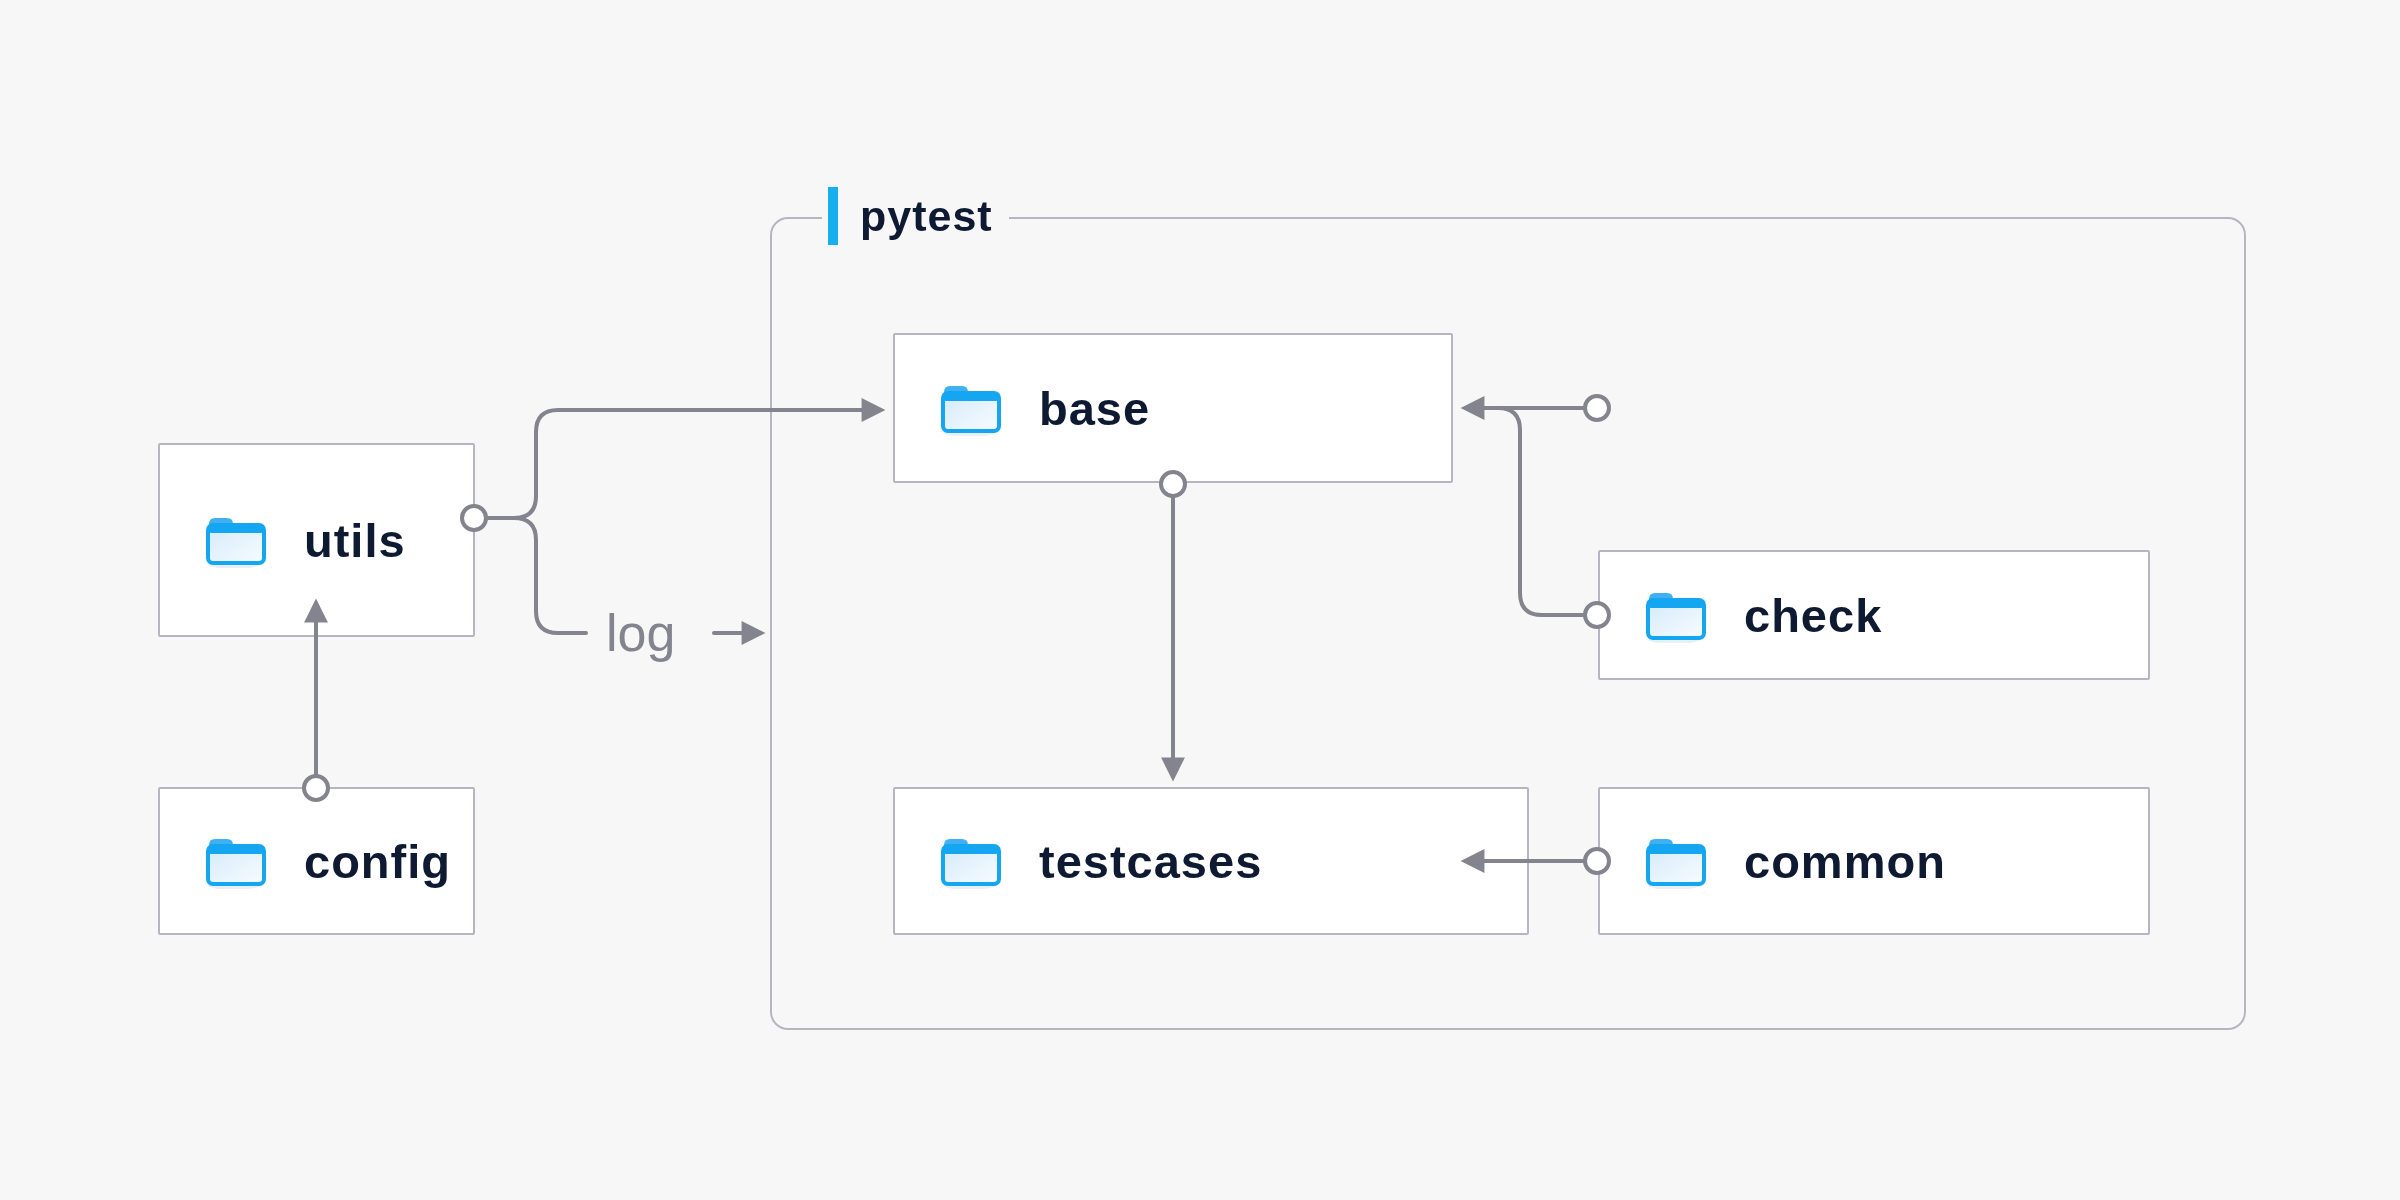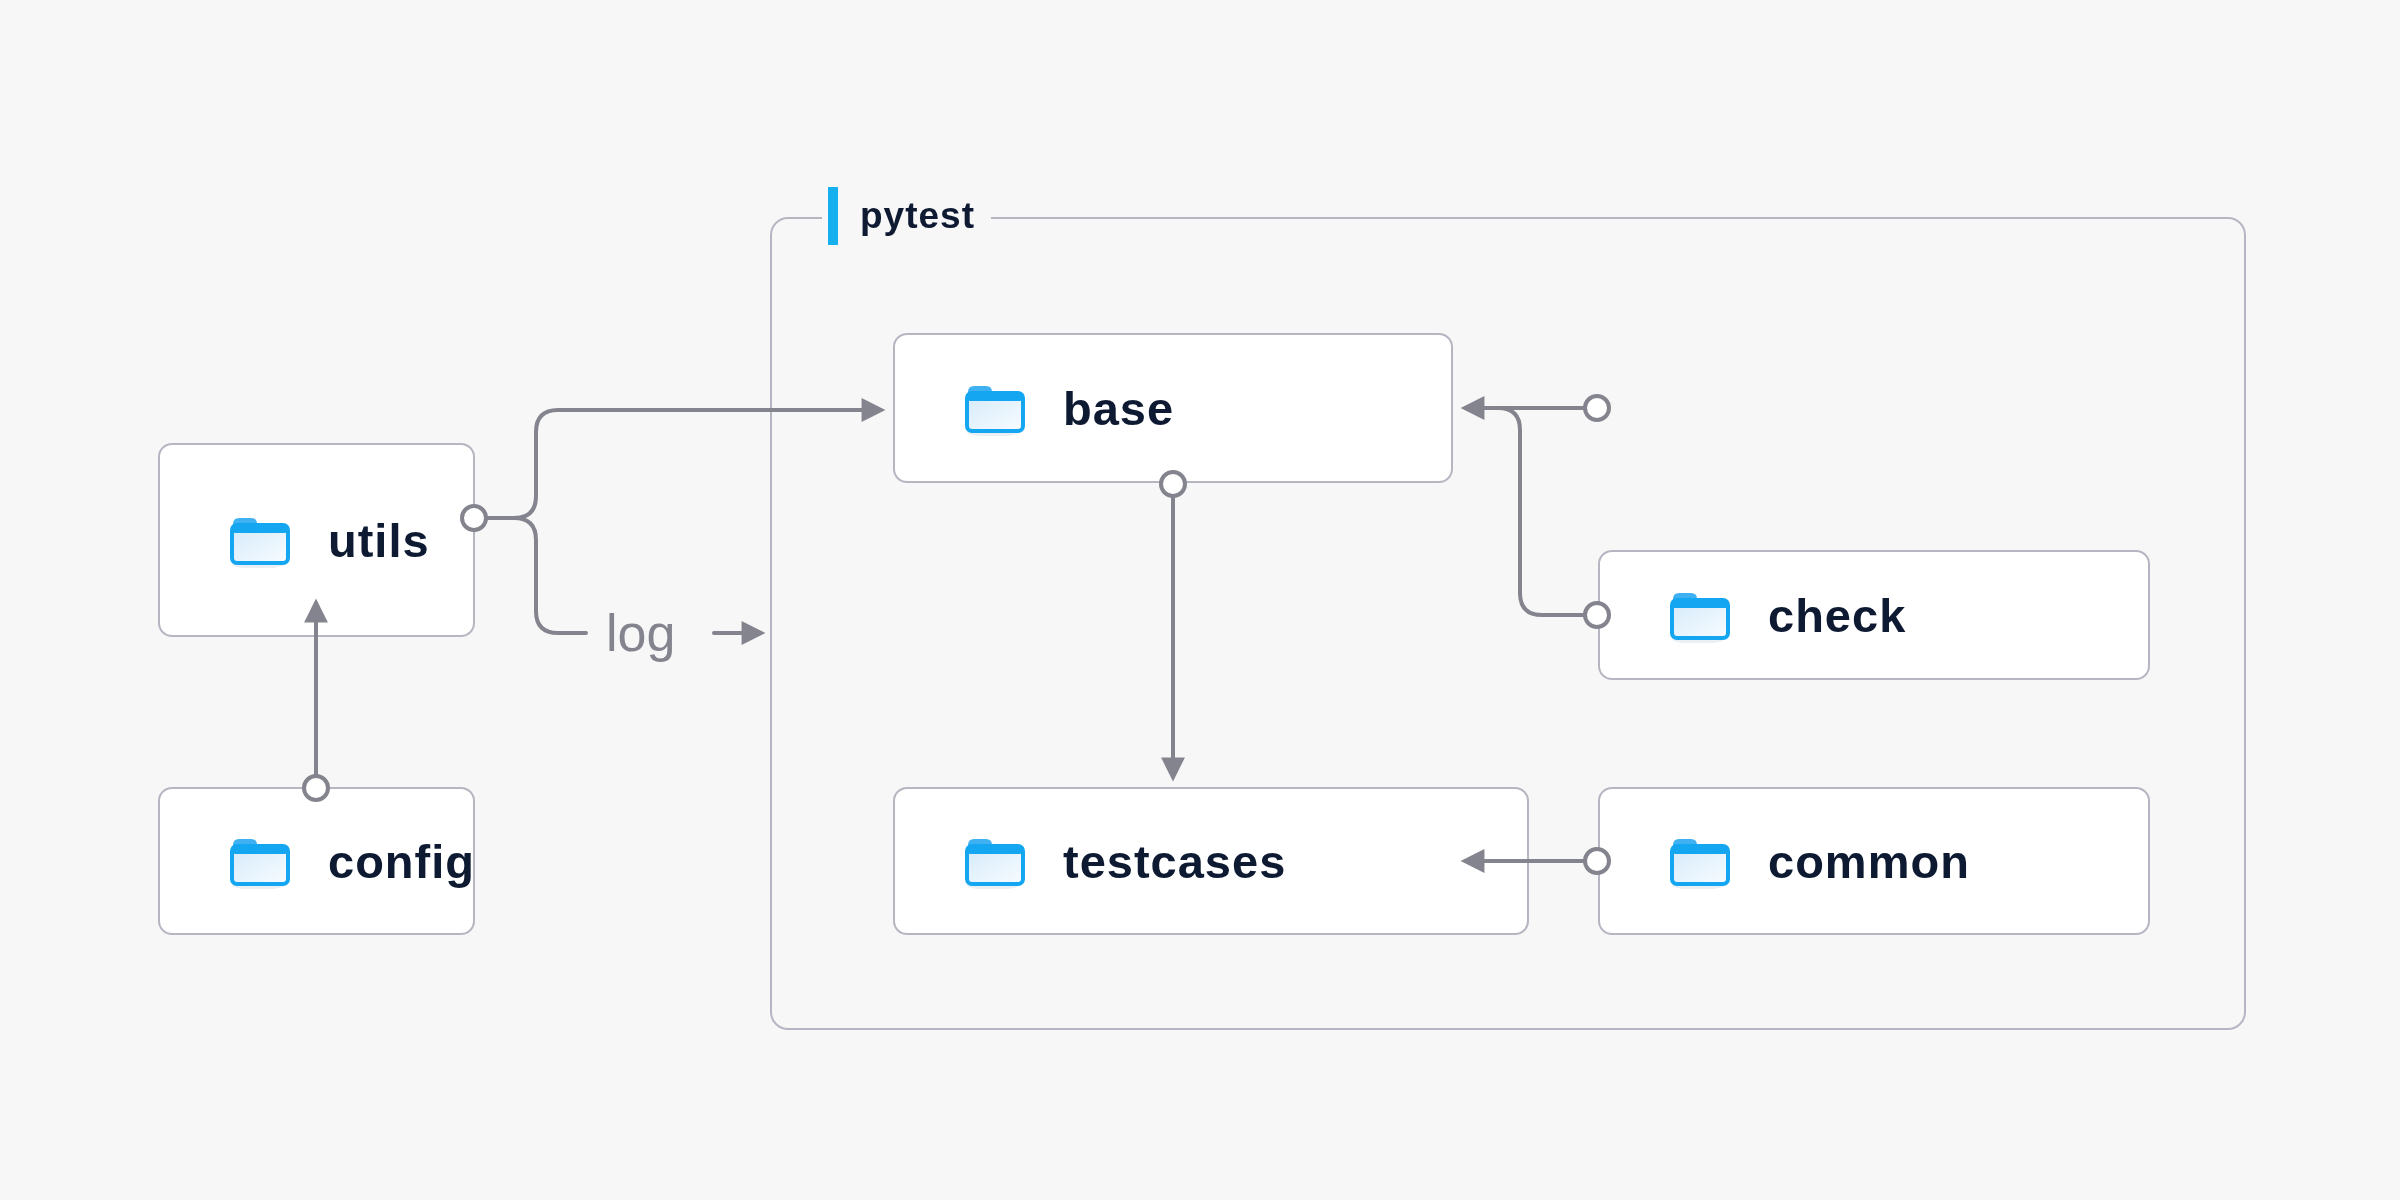--- a/index.html
+++ b/index.html
@@ -19,29 +19,29 @@
   .group-label{
     position:absolute;left:822px;top:186px;height:60px;
     display:flex;align-items:center;
     background:#f7f7f8;padding:0 16px 0 6px;
     z-index:3;
   }
   .group-label .bar{
     width:10px;height:58px;background:#16b0ef;margin-right:22px;flex:0 0 auto;
   }
   .group-label .txt{
-    font-size:37px;font-weight:600;color:#0e1a32;letter-spacing:1px;
+    font-size:43px;font-weight:600;color:#0e1a32;letter-spacing:1px;
     line-height:58px;white-space:nowrap;
   }
 
   
   .node{
     position:absolute;background:#ffffff;
-    border:2px solid #b6b6c2;border-radius:14px;
-    display:flex;align-items:center;padding-left:68px;
+    border:2px solid #b6b6c2;border-radius:2px;
+    display:flex;align-items:center;padding-left:44px;
     box-sizing:border-box;z-index:2;
   }
   .node .label{
     font-size:47px;font-weight:600;color:#0e1a32;
     margin-left:36px;letter-spacing:1px;white-space:nowrap;
   }
   .folder{width:64px;height:56px;flex:0 0 auto;}
 
   #node-utils    {left:158px;top:443px;width:317px;height:194px;}
   #node-config   {left:158px;top:787px;width:317px;height:148px;}

